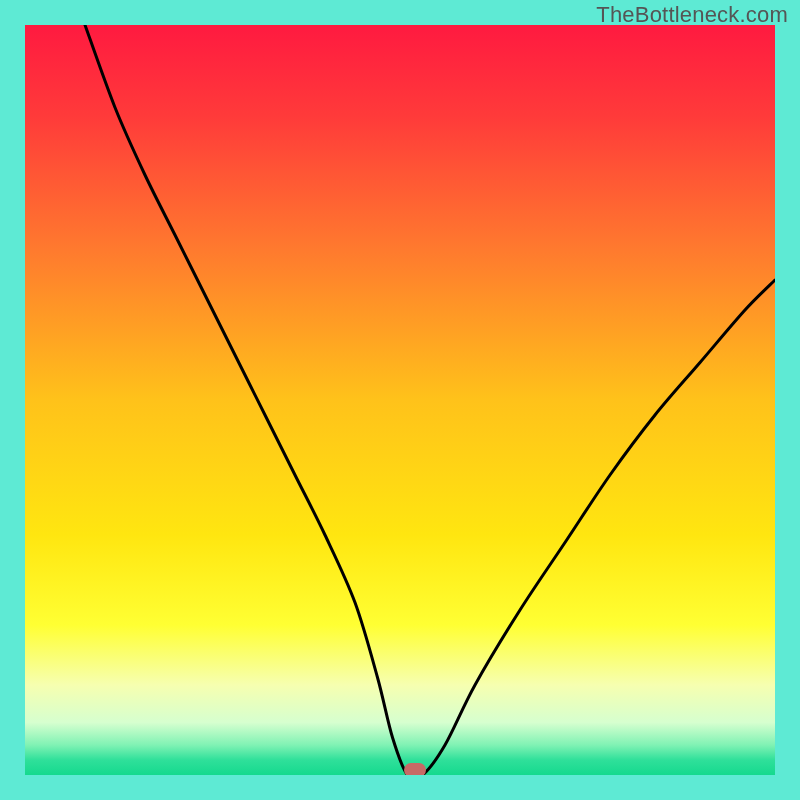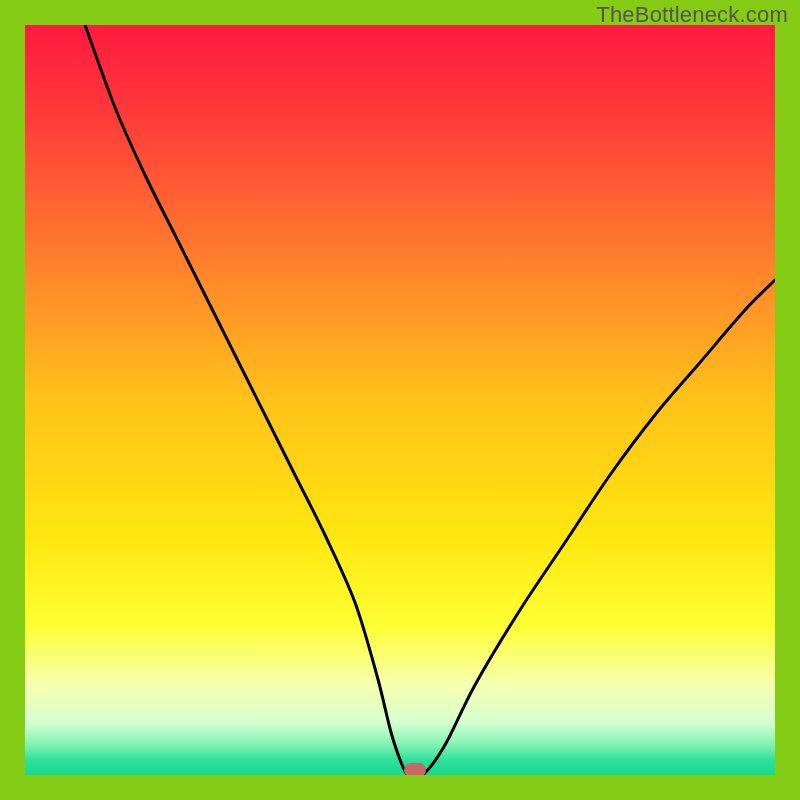--- a/index.html
+++ b/index.html
@@ -7,21 +7,21 @@
     padding: 0;
     width: 800px;
     height: 800px;
     background: #000;
     overflow: hidden;
     font-family: Arial, Helvetica, sans-serif;
   }
   .frame {
     position: absolute;
     inset: 0;
-    background: #84cc16;
+    background: #5eead4;
     padding-left: 20px;
   }
   .plot {
     position: absolute;
     left: 25px;
     top: 25px;
     width: 750px;
     height: 750px;
     overflow: hidden;
   }

